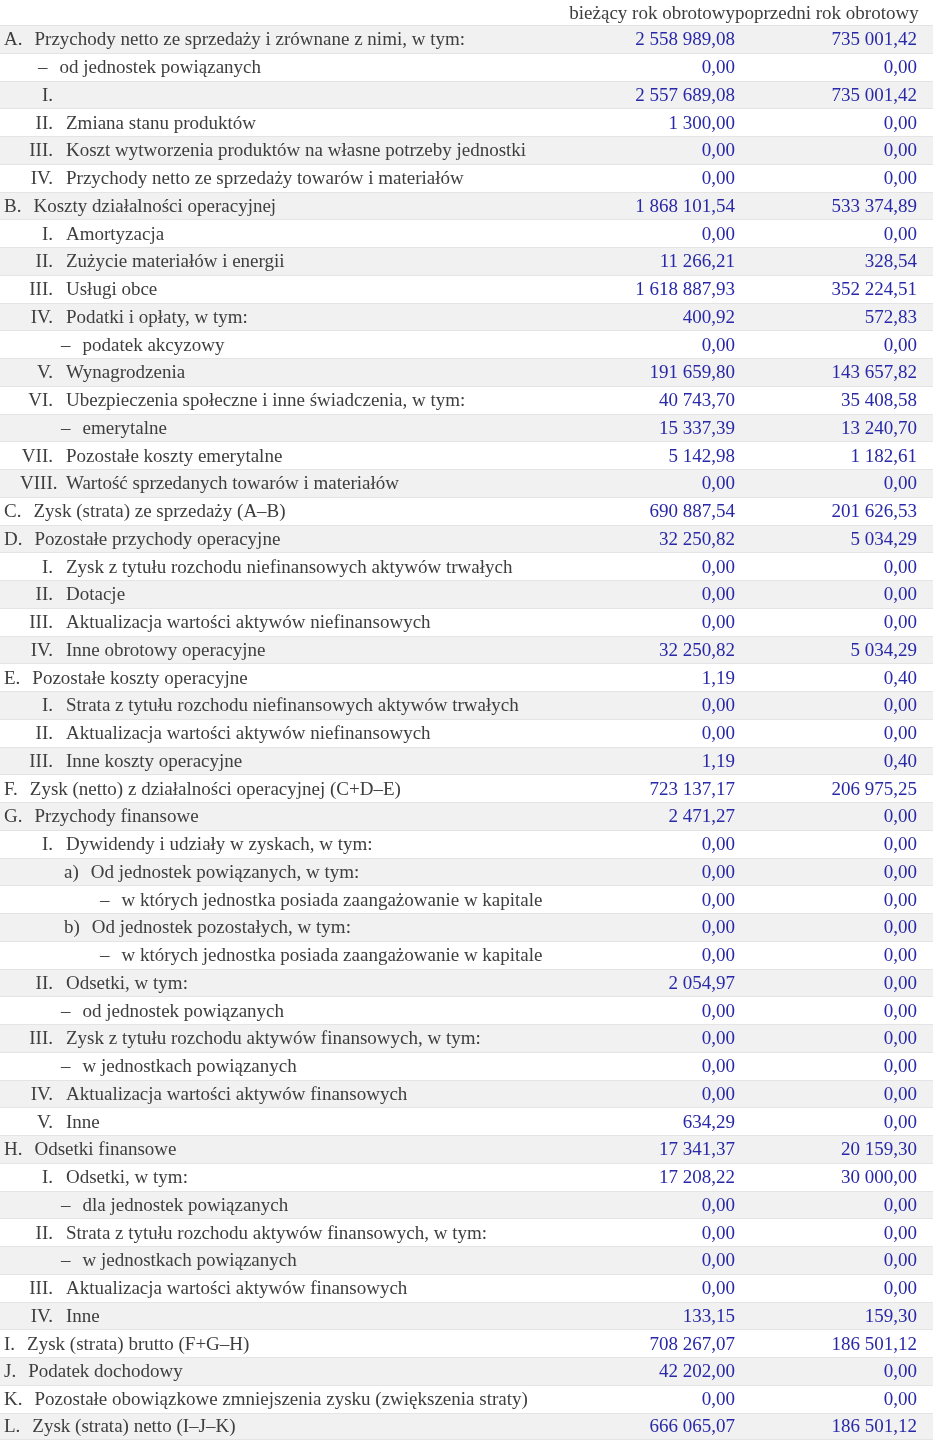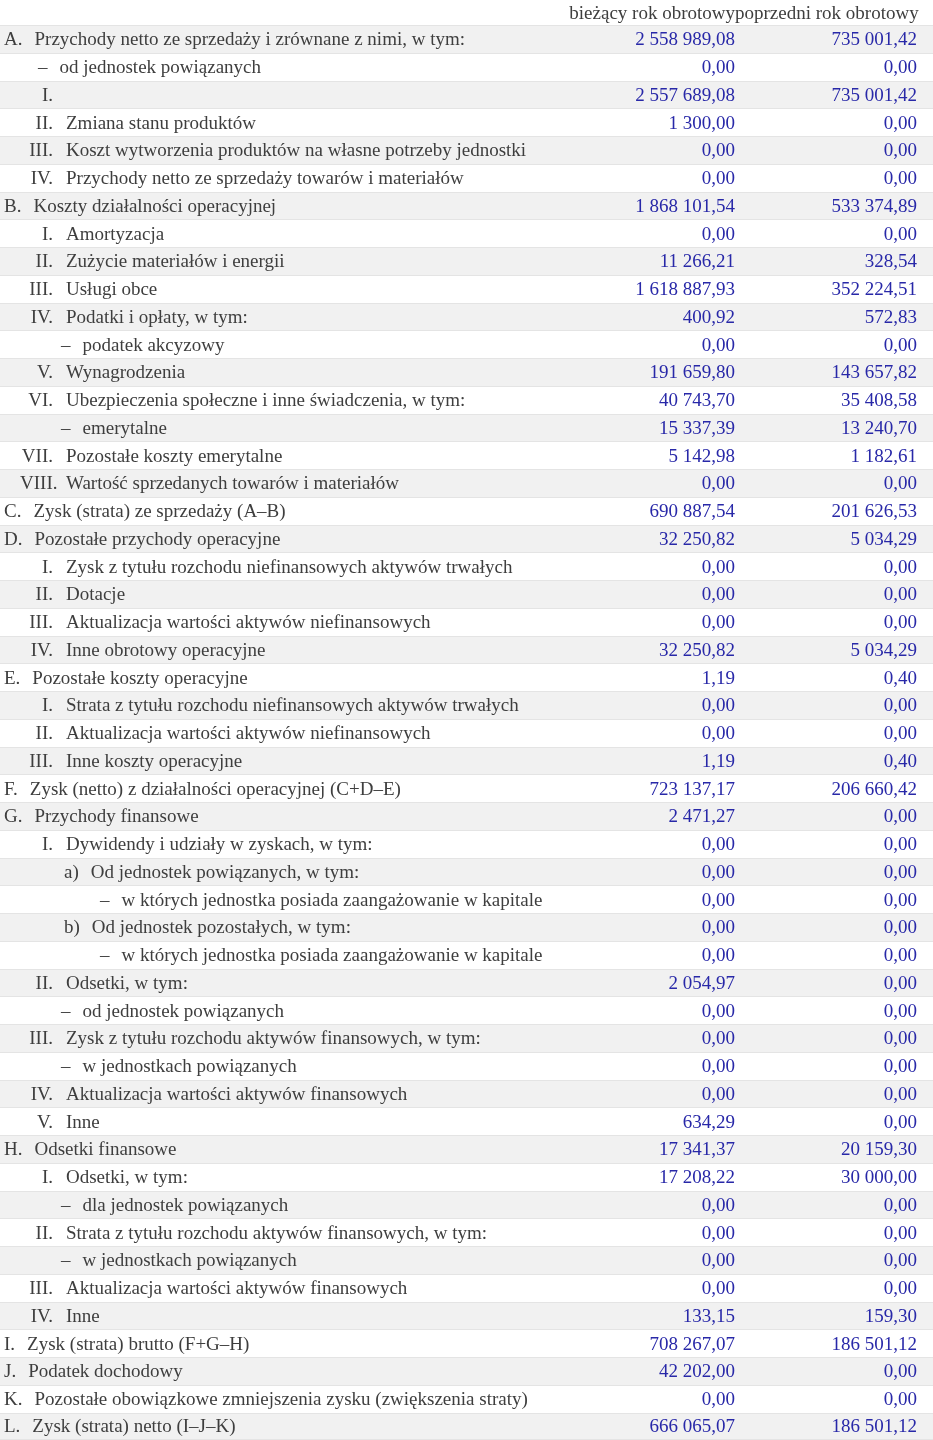--- a/index.html
+++ b/index.html
@@ -276,21 +276,21 @@
         </div>
         <div class="cell val v1">1,19</div>
         <div class="cell val v2">0,40</div>
       </div>
       <div class="row t-letter">
         <div class="cell label">
           <span class="num">F.</span>
           <span class="txt">Zysk (netto) z działalności operacyjnej (C+D–E)</span>
         </div>
         <div class="cell val v1">723 137,17</div>
-        <div class="cell val v2">206 660,42</div>
+        <div class="cell val v2">206 975,25</div>
       </div>
       <div class="row t-letter stripe">
         <div class="cell label">
           <span class="num">G.</span>
           <span class="txt">Przychody finansowe</span>
         </div>
         <div class="cell val v1">2 471,27</div>
         <div class="cell val v2">0,00</div>
       </div>
       <div class="row t-roman">

